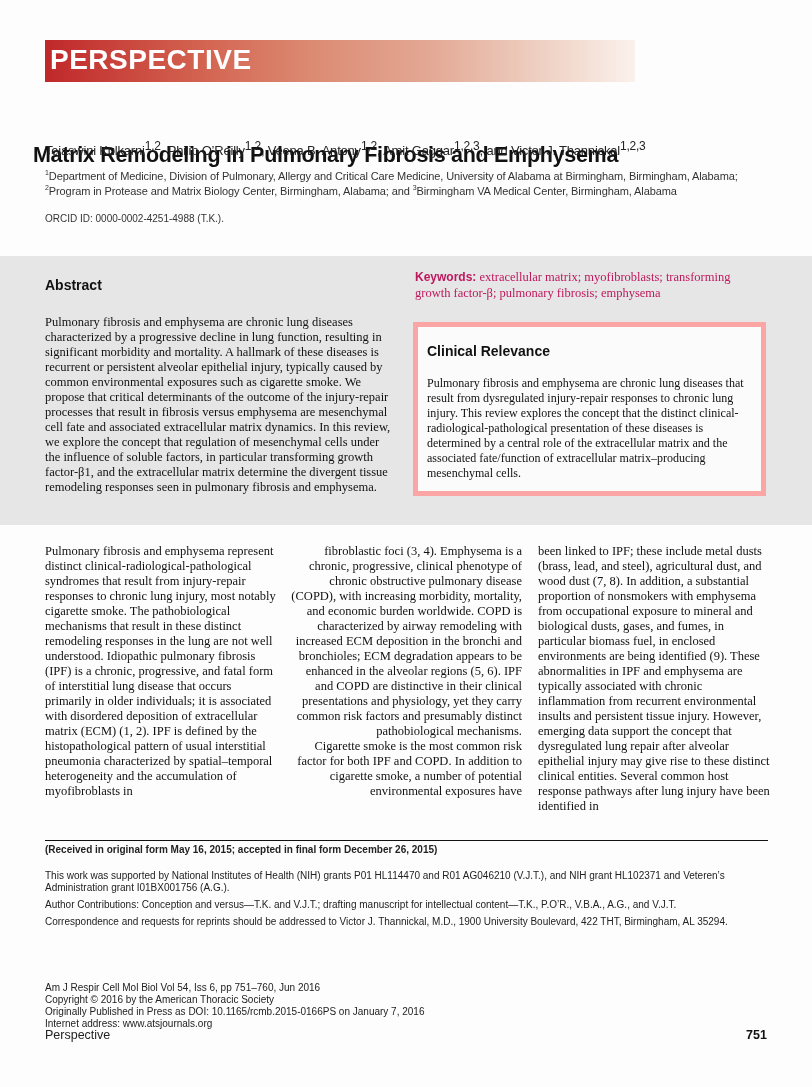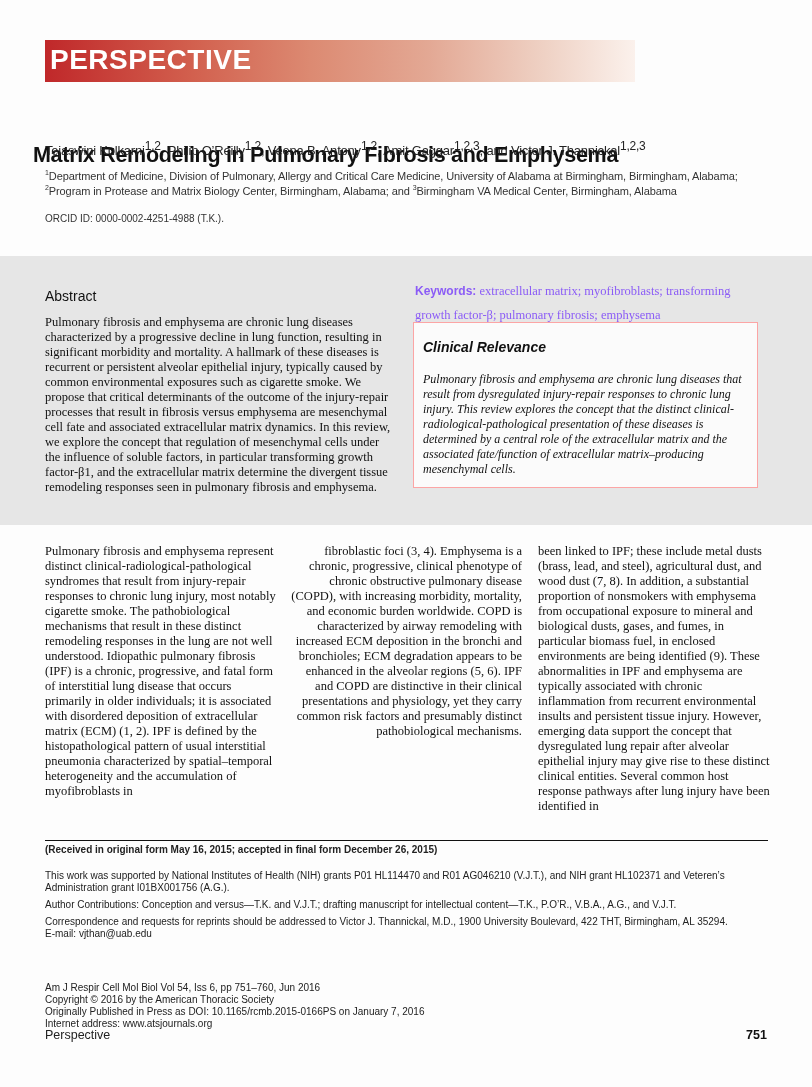--- a/index.html
+++ b/index.html
@@ -37,34 +37,34 @@
   .orcid {
     position: absolute; left: 45px; top: 213px;
     font-family: "Liberation Sans", sans-serif; font-size: 10px; color: #333;
   }
 
   .gray-band {
     position: absolute; left: 0; top: 256px; width: 812px; height: 269px; background: #e6e6e6;
   }
   .abstract-h {
     position: absolute; left: 45px; top: 277px;
-    font-family: "Liberation Sans", sans-serif; font-weight: normal; font-size: 14px; color: #111; margin-top: 11px;
+    font-family: "Liberation Sans", sans-serif; font-weight: bold; font-size: 14px; color: #111;
   }
   .abstract-body {
     position: absolute; left: 45px; top: 315px; width: 350px;
     font-family: "Liberation Serif", serif; font-size: 12.5px; line-height: 15px; color: #111;
   }
   .keywords {
-    position: absolute; left: 415px; top: 279px; width: 345px;
-    font-family: "Liberation Serif", serif; font-size: 12.5px; line-height: 24px; color: #8b5cf6;
+    position: absolute; left: 415px; top: 269px; width: 345px;
+    font-family: "Liberation Serif", serif; font-size: 12.5px; line-height: 16px; color: #be185d;
   }
   .keywords .kw-label { font-family: "Liberation Sans", sans-serif; font-weight: bold; font-size: 12px; }
   .clin-box {
     position: absolute; left: 413px; top: 322px; width: 343px; height: 164px;
-    background: #fbfbfb; border: 1px solid #fca5a5; font-style: italic;
+    background: #fbfbfb; border: 5px solid #fca5a5;
   }
   .clin-h {
     position: absolute; left: 9px; top: 16px;
     font-family: "Liberation Sans", sans-serif; font-weight: bold; font-size: 14px; color: #111;
   }
   .clin-body {
     position: absolute; left: 9px; top: 49px; width: 330px;
     font-family: "Liberation Serif", serif; font-size: 12px; line-height: 15px; color: #111;
   }
 
@@ -126,33 +126,33 @@
 <div class="clin-box">
   <div class="clin-h">Clinical Relevance</div>
   <div class="clin-body">Pulmonary fibrosis and emphysema are chronic lung diseases that result from dysregulated injury-repair responses to chronic lung injury. This review explores the concept that the distinct clinical-radiological-pathological presentation of these diseases is determined by a central role of the extracellular matrix and the associated fate/function of extracellular matrix–producing mesenchymal cells.</div>
 </div>
 
 <div class="col col1">
   <p>Pulmonary fibrosis and emphysema represent distinct clinical-radiological-pathological syndromes that result from injury-repair responses to chronic lung injury, most notably cigarette smoke. The pathobiological mechanisms that result in these distinct remodeling responses in the lung are not well understood. Idiopathic pulmonary fibrosis (IPF) is a chronic, progressive, and fatal form of interstitial lung disease that occurs primarily in older individuals; it is associated with disordered deposition of extracellular matrix (ECM) (1, 2). IPF is defined by the histopathological pattern of usual interstitial pneumonia characterized by spatial–temporal heterogeneity and the accumulation of myofibroblasts in</p>
 </div>
 <div class="col col2">
   <p>fibroblastic foci (3, 4). Emphysema is a chronic, progressive, clinical phenotype of chronic obstructive pulmonary disease (COPD), with increasing morbidity, mortality, and economic burden worldwide. COPD is characterized by airway remodeling with increased ECM deposition in the bronchi and bronchioles; ECM degradation appears to be enhanced in the alveolar regions (5, 6). IPF and COPD are distinctive in their clinical presentations and physiology, yet they carry common risk factors and presumably distinct pathobiological mechanisms.</p>
+  <p class="indent">Cigarette smoke is the most common risk factor for both IPF and COPD. In addition to cigarette smoke, a number of potential environmental exposures have</p>
 </div>
 <div class="col col3">
   <p>been linked to IPF; these include metal dusts (brass, lead, and steel), agricultural dust, and wood dust (7, 8). In addition, a substantial proportion of nonsmokers with emphysema from occupational exposure to mineral and biological dusts, gases, and fumes, in particular biomass fuel, in enclosed environments are being identified (9). These abnormalities in IPF and emphysema are typically associated with chronic inflammation from recurrent environmental insults and persistent tissue injury. However, emerging data support the concept that dysregulated lung repair after alveolar epithelial injury may give rise to these distinct clinical entities. Several common host response pathways after lung injury have been identified in</p>
 </div>
 
 <div class="rule"></div>
 
 <div class="foot f1">(Received in original form May 16, 2015; accepted in final form December 26, 2015)</div>
 <div class="foot f2">This work was supported by National Institutes of Health (NIH) grants P01 HL114470 and R01 AG046210 (V.J.T.), and NIH grant HL102371 and Veteren’s Administration grant I01BX001756 (A.G.).</div>
 <div class="foot f3">Author Contributions: Conception and versus—T.K. and V.J.T.; drafting manuscript for intellectual content—T.K., P.O’R., V.B.A., A.G., and V.J.T.</div>
 <div class="foot f4">
   <div>Correspondence and requests for reprints should be addressed to Victor J. Thannickal, M.D., 1900 University Boulevard, 422 THT, Birmingham, AL 35294.</div>
-  <div>E-mail: vjthan@uab.edu</div>
 </div>
 <div class="foot f5">
   <div>Am J Respir Cell Mol Biol Vol 54, Iss 6, pp 751–760, Jun 2016</div>
   <div>Copyright © 2016 by the American Thoracic Society</div>
   <div>Originally Published in Press as DOI: 10.1165/rcmb.2015-0166PS on January 7, 2016</div>
   <div>Internet address: www.atsjournals.org</div>
 </div>
 
 <div class="running-foot">Perspective</div>
 <div class="page-num">751</div>

